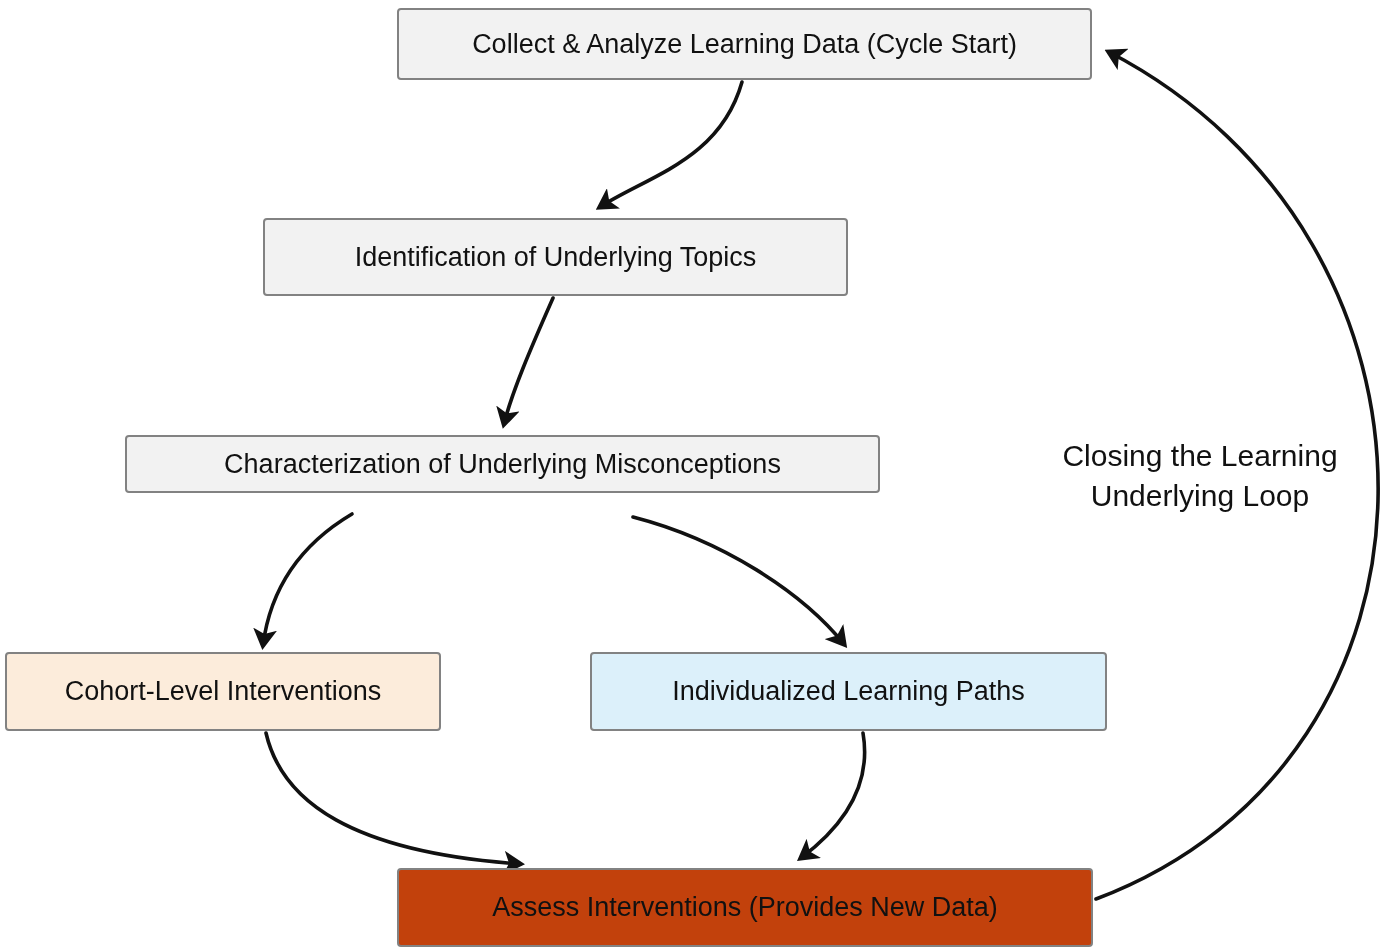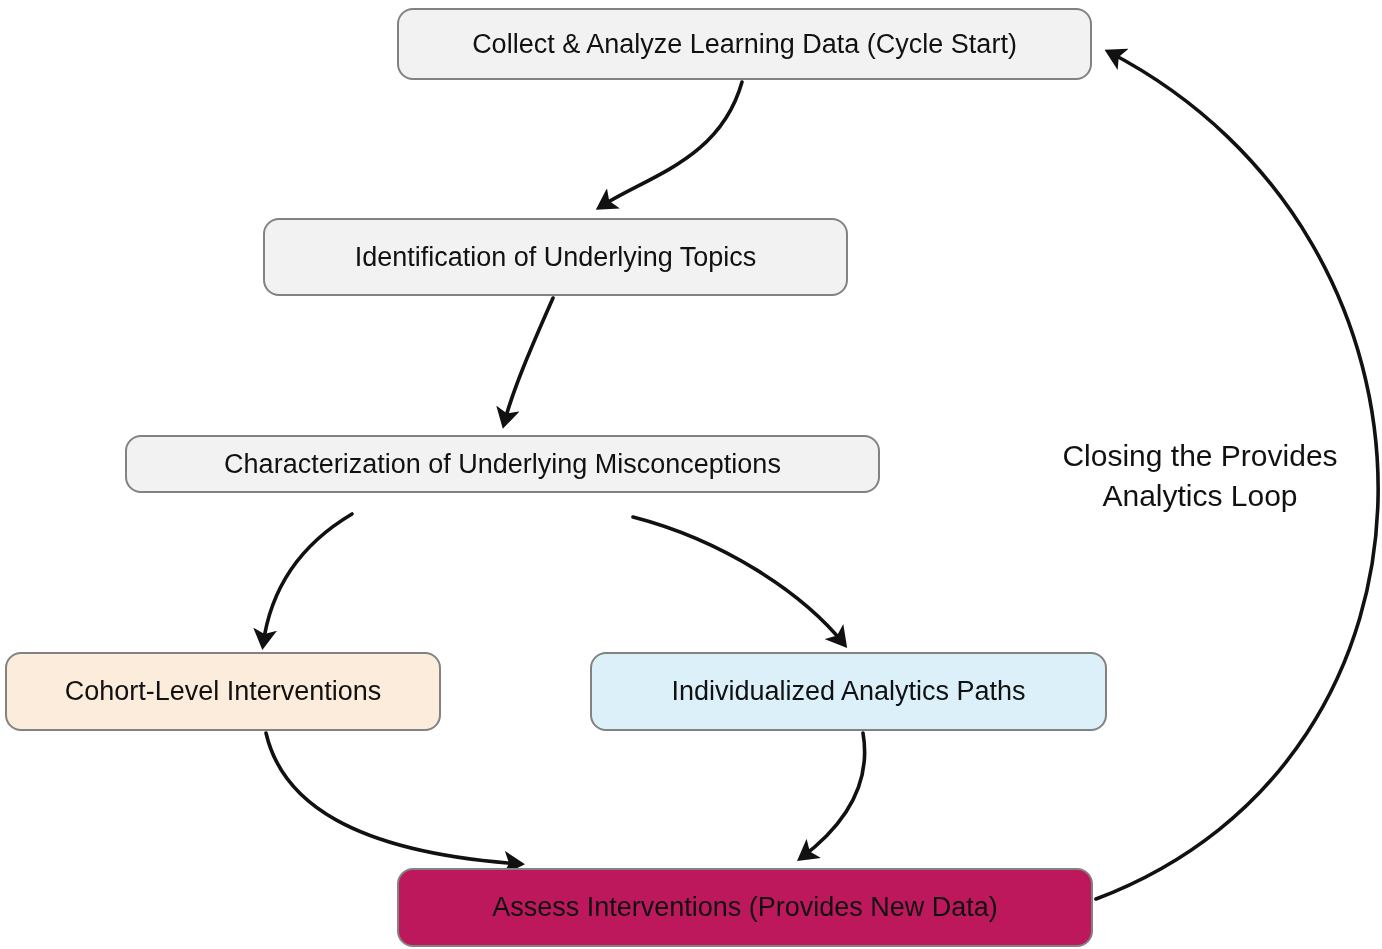--- a/index.html
+++ b/index.html
@@ -25,21 +25,21 @@
   .edges path.edge {
     fill: none;
     stroke: #111111;
     stroke-width: 3.6;
     stroke-linecap: round;
   }
   .node {
     position: absolute;
     box-sizing: border-box;
     border: 2.5px solid #828282;
-    border-radius: 16px;
+    border-radius: 4px;
     background: #f2f2f2;
     color: #111111;
     font-size: 27px;
     display: flex;
     align-items: center;
     justify-content: center;
     text-align: center;
     padding: 0 14px;
     white-space: nowrap;
   }
@@ -81,22 +81,22 @@
   </svg>
 
   <div class="node n-collect" style="background: rgb(242, 242, 242);">Collect &amp; Analyze Learning Data (Cycle Start)</div>
 
   <div class="node n-identify" style="background: rgb(242, 242, 242);">Identification of Underlying Topics</div>
 
   <div class="node n-characterize" style="background: rgb(242, 242, 242);">Characterization of Underlying Misconceptions</div>
 
   <div class="node n-cohort" style="background: rgb(252, 236, 219);">Cohort-Level Interventions</div>
 
-  <div class="node n-individual" style="background: rgb(220, 240, 250);">Individualized Analytics Paths</div>
+  <div class="node n-individual" style="background: rgb(220, 240, 250);">Individualized Learning Paths</div>
 
-  <div class="node n-assess" style="background: #be185d;">Assess Interventions (Provides New Data)</div>
+  <div class="node n-assess" style="background: #c2410c;">Assess Interventions (Provides New Data)</div>
 
   <div class="loop-label">
-    <div>Closing the Provides</div>
-    <div>Analytics Loop</div>
+    <div>Closing the Learning</div>
+    <div>Underlying Loop</div>
   </div>
 
 </div>
 
 </body></html>

